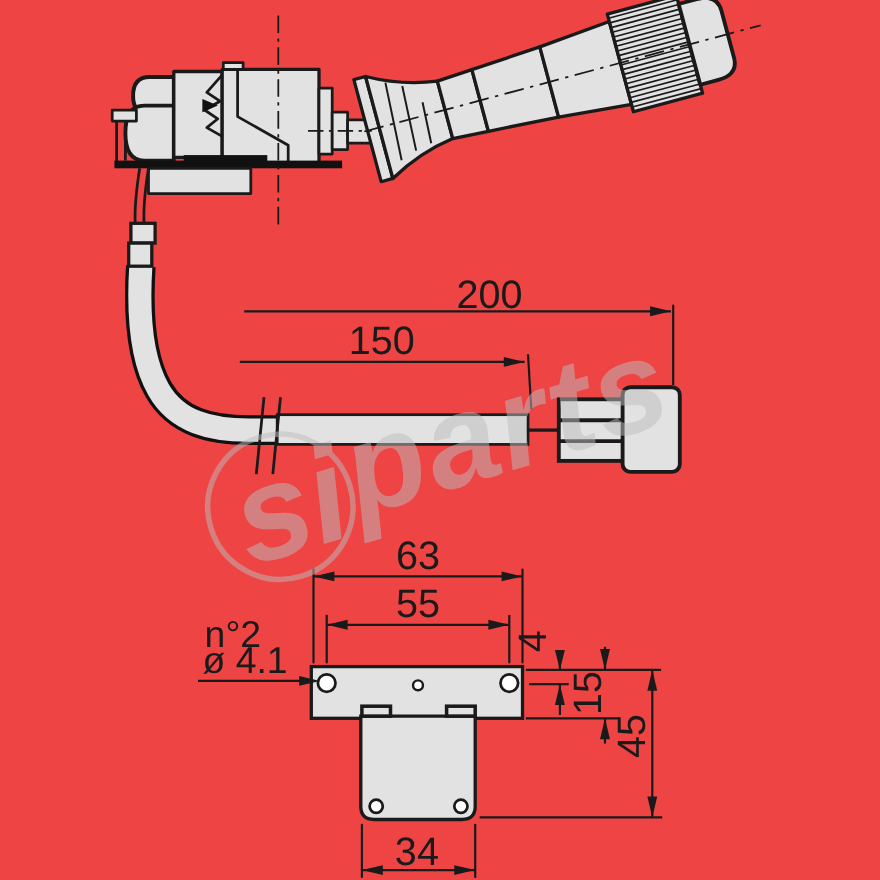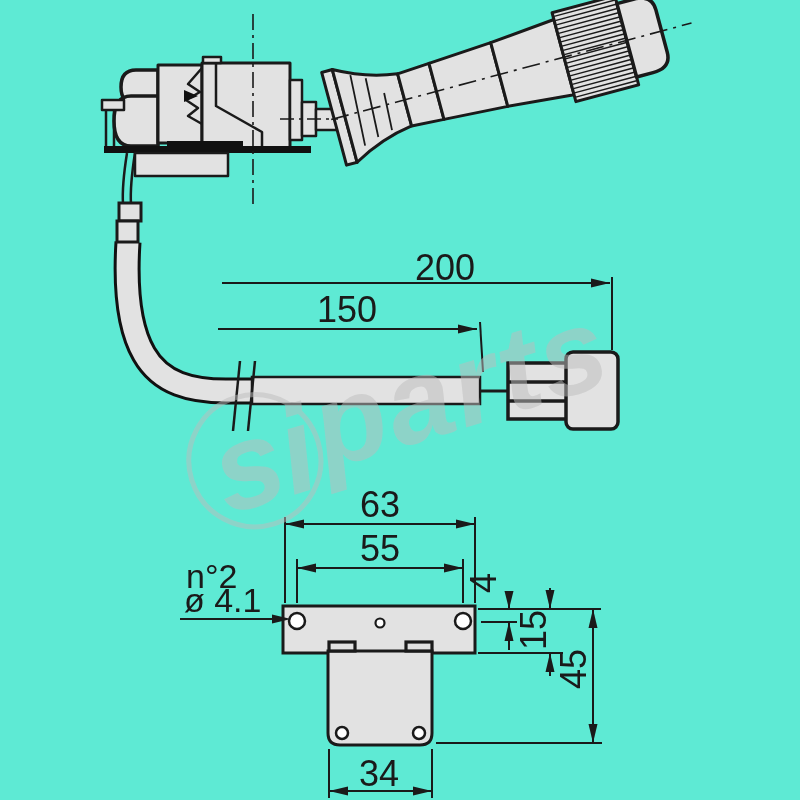--- a/index.html
+++ b/index.html
@@ -1,16 +1,16 @@
 <!DOCTYPE html>
 <html><head>
 <meta charset="utf-8">
 <style>
   html,body{margin:0;padding:0;background:#ffffff;}
-  .page{position:relative;width:800px;height:800px;background:#5eead4;overflow:hidden;
+  .page{position:relative;width:800px;height:800px;background:#ef4444;overflow:hidden;
         font-family:"Liberation Sans", sans-serif;}
   svg{display:block;}
   text.dim{font-family:"Liberation Sans", sans-serif;font-size:36px;fill:#1a1a1a;}
   text.note{font-family:"Liberation Sans", sans-serif;font-size:34px;fill:#1a1a1a;}
   text.wm{font-family:"Liberation Sans", sans-serif;font-weight:bold;font-style:italic;}
 </style>
 </head>
 <body>
 
 <div class="page">

